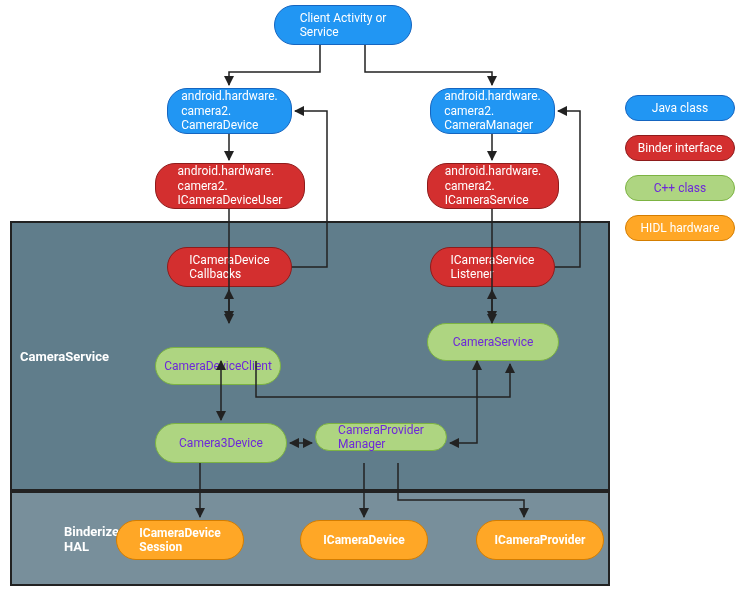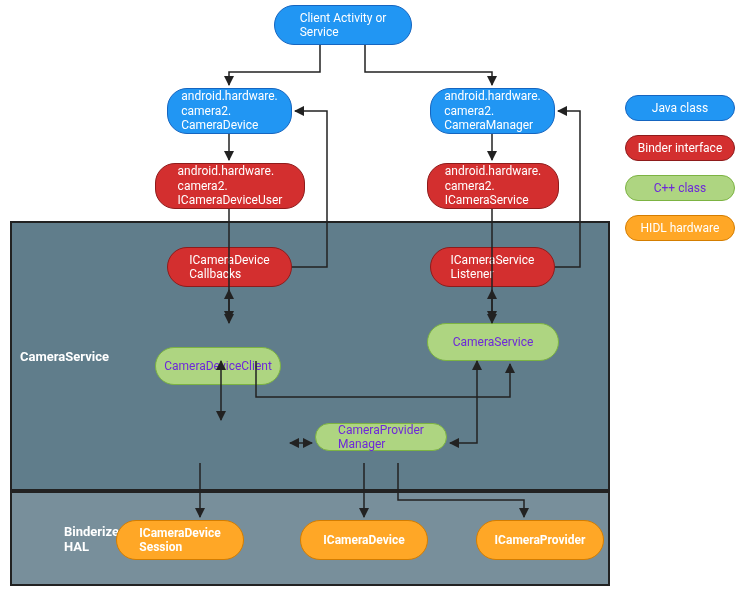--- a/index.html
+++ b/index.html
@@ -109,20 +109,21 @@
 ICameraService</div>
 
   <div class="node binder" style="left:167px; top:247px; width:125px; height:40px;">ICameraDevice
 Callbacks</div>
   <div class="node binder" style="left:430px; top:247px; width:125px; height:40px;">ICameraService
 Listener</div>
 
   <div class="node cpp" style="left:155px; top:323px; width:126px; height:38px;margin-top:24px;">CameraDeviceClient</div>
   <div class="node cpp" style="left:427px; top:323px; width:132px; height:38px;">CameraService</div>
 
+  <div class="node cpp" style="left:155px; top:423px; width:132px; height:40px;">Camera3Device</div>
   <div class="node cpp" style="left:315px; top:423px; width:132px; height:28px;">CameraProvider
 Manager</div>
 
   <div class="node hidl" style="left:116px; top:520px; width:128px; height:40px;">ICameraDevice
 Session</div>
   <div class="node hidl" style="left:300px; top:520px; width:128px; height:40px;">ICameraDevice</div>
   <div class="node hidl" style="left:476px; top:520px; width:128px; height:40px;">ICameraProvider</div>
 
   <div class="legend">
     <div class="node java">Java class</div>

